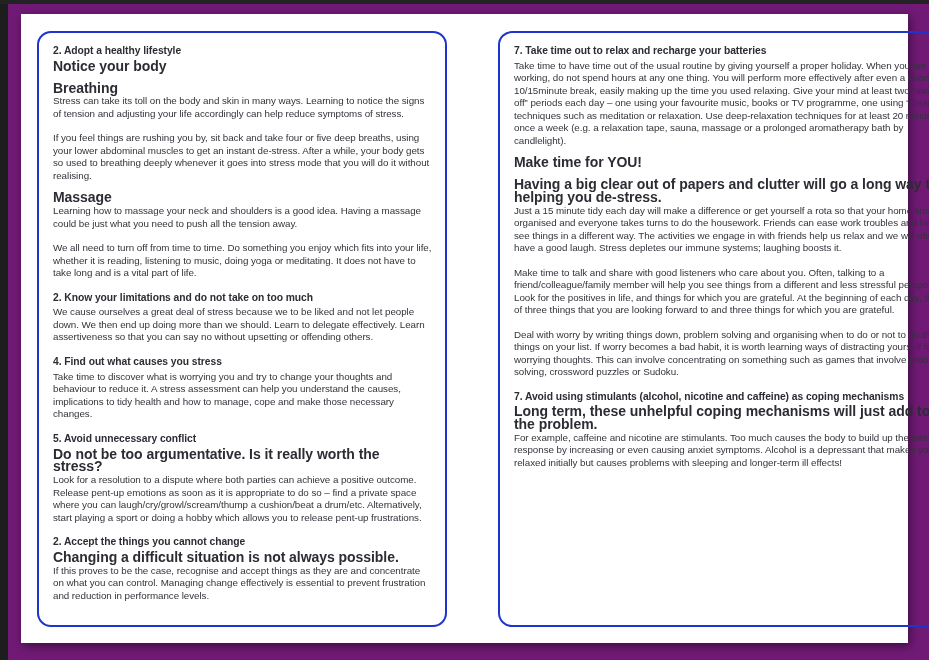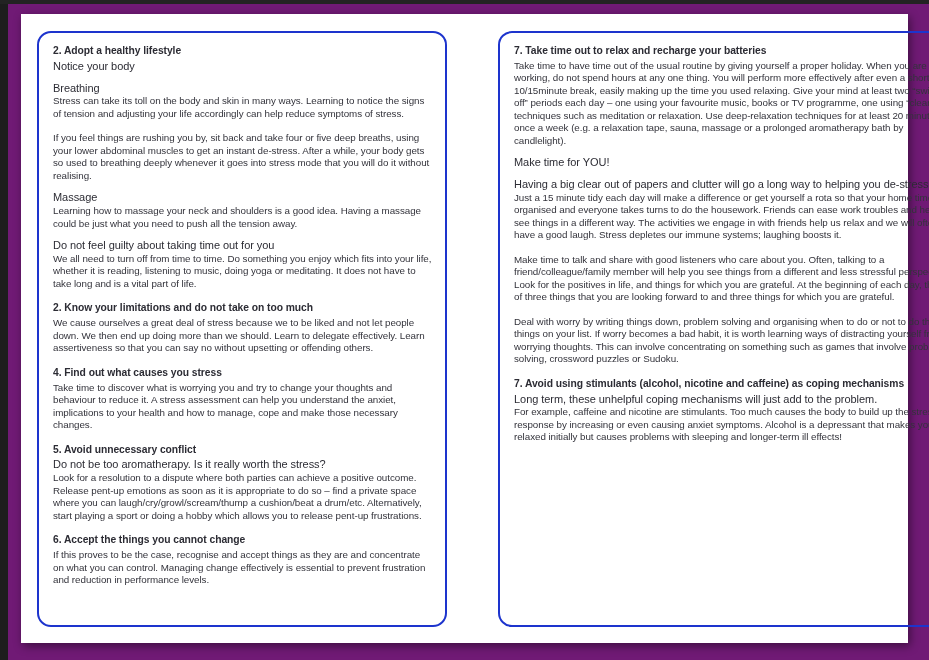--- a/index.html
+++ b/index.html
@@ -26,51 +26,51 @@
   }
   .panel.left{left:16px;width:410px;}
   .panel.right{left:477px;width:470px;}
   .blk{white-space:pre-line;}
   .blk.h{
     font-weight:700;font-size:10.3px;line-height:12.9px;
     color:var(--heading-text,#2c2c34);margin:12px 0 2px;
   }
   .blk.h:first-child{margin-top:2px;}
   .blk.s{
-    font-weight:400;font-size:11px;line-height:12.7px;
+    font-weight:700;font-size:14px;line-height:12.7px;
     color:var(--heading-text,#2c2c34);margin:9px 0 0;
   }
   .blk.p{margin:1px 0 0;}
   .blk.h + .blk.s{margin-top:0;}
   .blk.p + .blk.p{margin-top:12px;}
   .blk.s.gap{margin-top:10px;}
 </style>
 </head>
 <body>
 
 <div class="stage" style="background: #701a75; padding-left: 16px;">
   <div class="page" style="background: rgb(255, 255, 255);">
     <section class="panel left">
         <div class="blk h">2. Adopt a healthy lifestyle</div>
         <div class="blk s">Notice your body</div>
         <div class="blk s">Breathing</div>
         <div class="blk p">Stress can take its toll on the body and skin in many ways. Learning to notice the signs of tension and adjusting your life accordingly can help reduce symptoms of stress.</div>
         <div class="blk p">If you feel things are rushing you by, sit back and take four or five deep breaths, using your lower abdominal muscles to get an instant de-stress. After a while, your body gets so used to breathing deeply whenever it goes into stress mode that you will do it without realising.</div>
         <div class="blk s">Massage</div>
         <div class="blk p">Learning how to massage your neck and shoulders is a good idea. Having a massage could be just what you need to push all the tension away.</div>
-        <div class="blk s">Do not feel guilty about taking time out for you</div>
         <div class="blk p">We all need to turn off from time to time. Do something you enjoy which fits into your life, whether it is reading, listening to music, doing yoga or meditating. It does not have to take long and is a vital part of life.</div>
         <div class="blk h">2. Know your limitations and do not take on too much</div>
         <div class="blk p">We cause ourselves a great deal of stress because we to be liked and not let people down. We then end up doing more than we should. Learn to delegate effectively. Learn assertiveness so that you can say no without upsetting or offending others.</div>
         <div class="blk h">4. Find out what causes you stress</div>
-        <div class="blk p">Take time to discover what is worrying you and try to change your thoughts and behaviour to reduce it. A stress assessment can help you understand the anxiet, implications to your health and how to manage, cope and make those necessary changes.</div>
+        <div class="blk p">Take time to discover what is worrying you and try to change your thoughts and behaviour to reduce it. A stress assessment can help you understand the causes, implications to tidy health and how to manage, cope and make those necessary changes.</div>
         <div class="blk h">5. Avoid unnecessary conflict</div>
-        <div class="blk s">Do not be too aromatherapy. Is it really worth the stress?</div>
+        <div class="blk s">Do not be too argumentative. Is it really worth the stress?</div>
         <div class="blk p">Look for a resolution to a dispute where both parties can achieve a positive outcome. Release pent-up emotions as soon as it is appropriate to do so – find a private space where you can laugh/cry/growl/scream/thump a cushion/beat a drum/etc. Alternatively, start playing a sport or doing a hobby which allows you to release pent-up frustrations.</div>
-        <div class="blk h">6. Accept the things you cannot change</div>
+        <div class="blk h">2. Accept the things you cannot change</div>
+        <div class="blk s">Changing a difficult situation is not always possible.</div>
         <div class="blk p">If this proves to be the case, recognise and accept things as they are and concentrate on what you can control. Managing change effectively is essential to prevent frustration and reduction in performance levels.</div>
       </section>
     <section class="panel right">
         <div class="blk h">7. Take time out to relax and recharge your batteries</div>
         <div class="blk p">Take time to have time out of the usual routine by giving yourself a proper holiday. When you are working, do not spend hours at any one thing. You will perform more effectively after even a short 10/15minute break, easily making up the time you used relaxing. Give your mind at least two “switch off” periods each day – one using your favourite music, books or TV programme, one using “clearing” techniques such as meditation or relaxation. Use deep-relaxation techniques for at least 20 minutes once a week (e.g. a relaxation tape, sauna, massage or a prolonged aromatherapy bath by candlelight).</div>
         <div class="blk s">Make time for YOU!</div>
         <div class="blk s">Having a big clear out of papers and clutter will go a long way to helping you de-stress.</div>
         <div class="blk p">Just a 15 minute tidy each day will make a difference or get yourself a rota so that your home time is organised and everyone takes turns to do the housework. Friends can ease work troubles and help us see things in a different way. The activities we engage in with friends help us relax and we will often have a good laugh. Stress depletes our immune systems; laughing boosts it.</div>
         <div class="blk p">Make time to talk and share with good listeners who care about you. Often, talking to a friend/colleague/family member will help you see things from a different and less stressful perspective. Look for the positives in life, and things for which you are grateful. At the beginning of each day, think of three things that you are looking forward to and three things for which you are grateful.</div>
         <div class="blk p">Deal with worry by writing things down, problem solving and organising when to do or not to do the things on your list. If worry becomes a bad habit, it is worth learning ways of distracting yourself from worrying thoughts. This can involve concentrating on something such as games that involve problem solving, crossword puzzles or Sudoku.</div>

